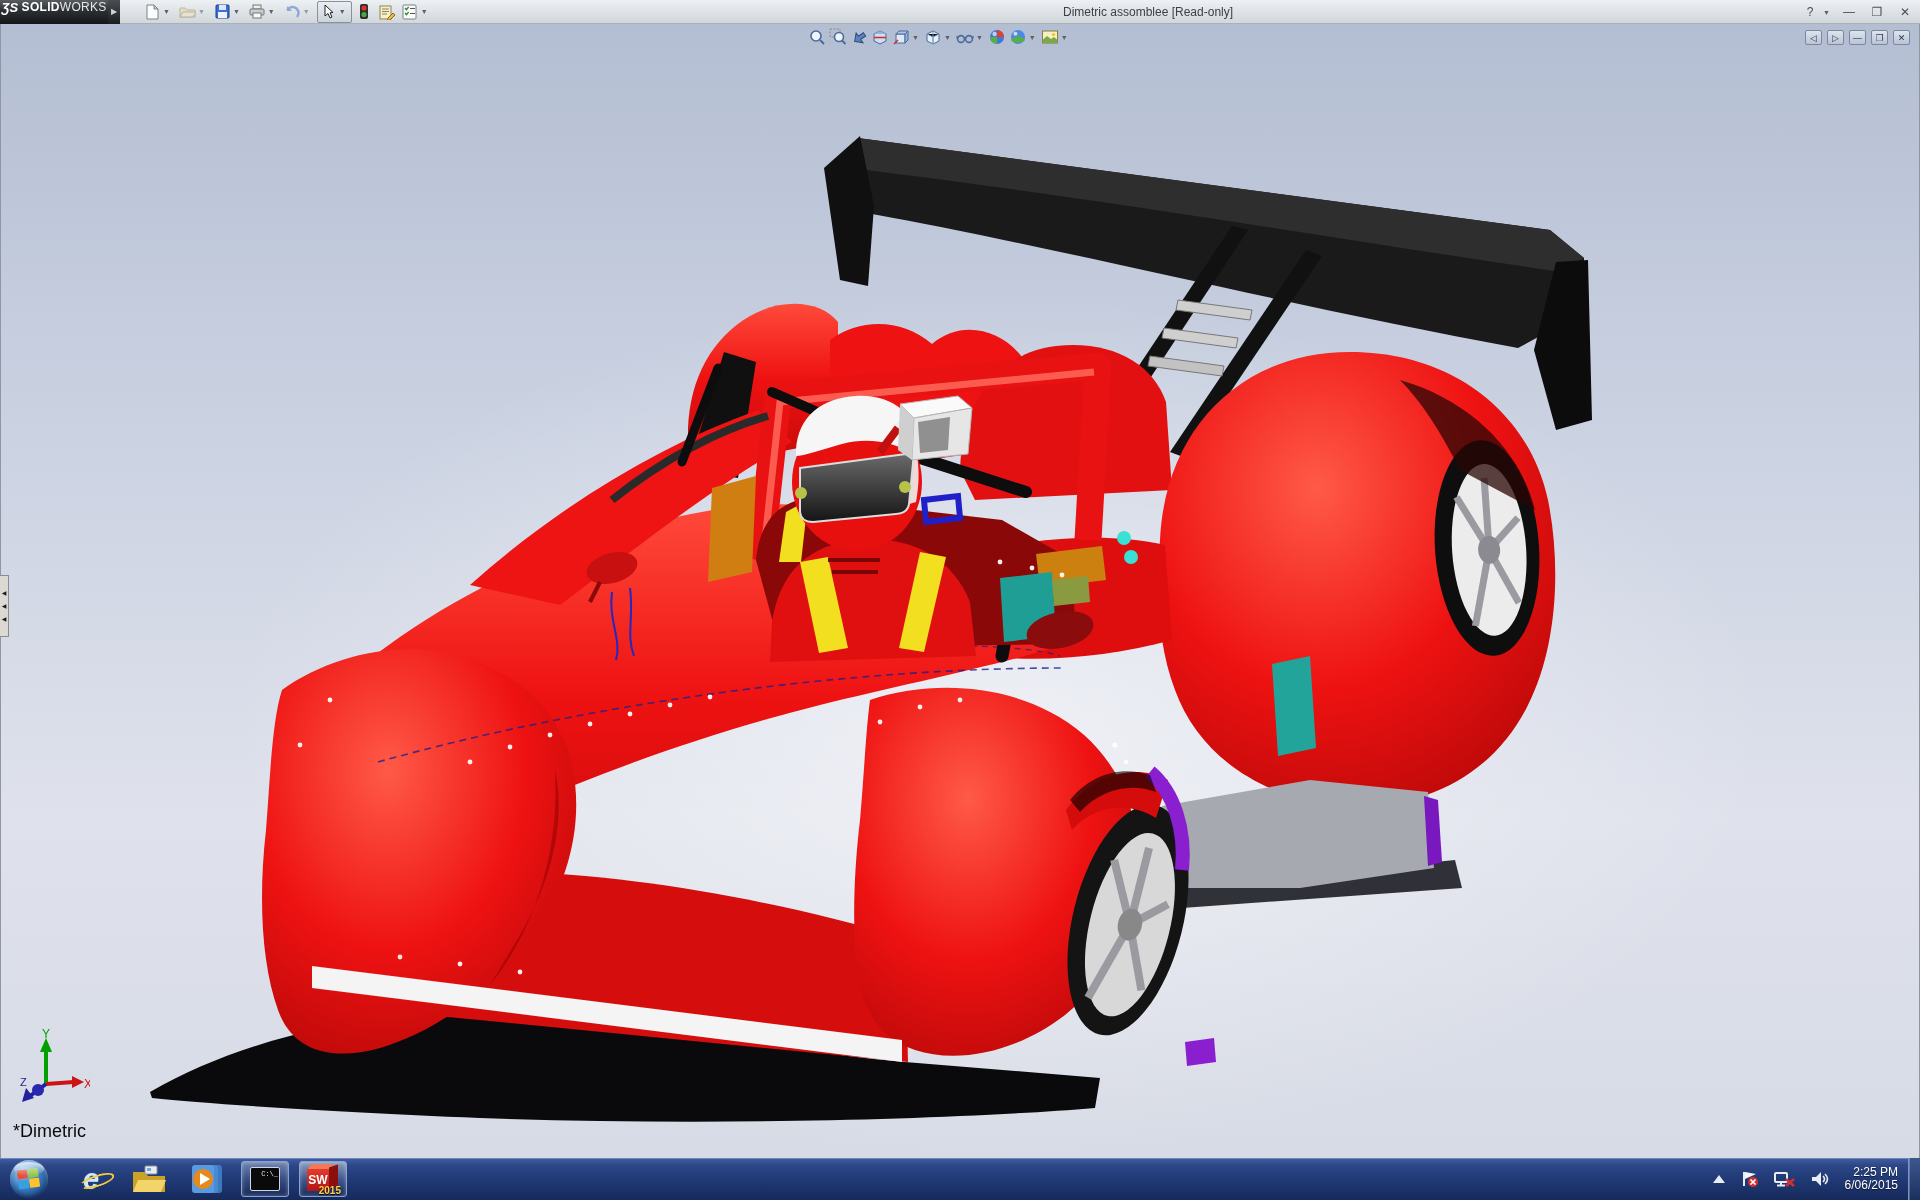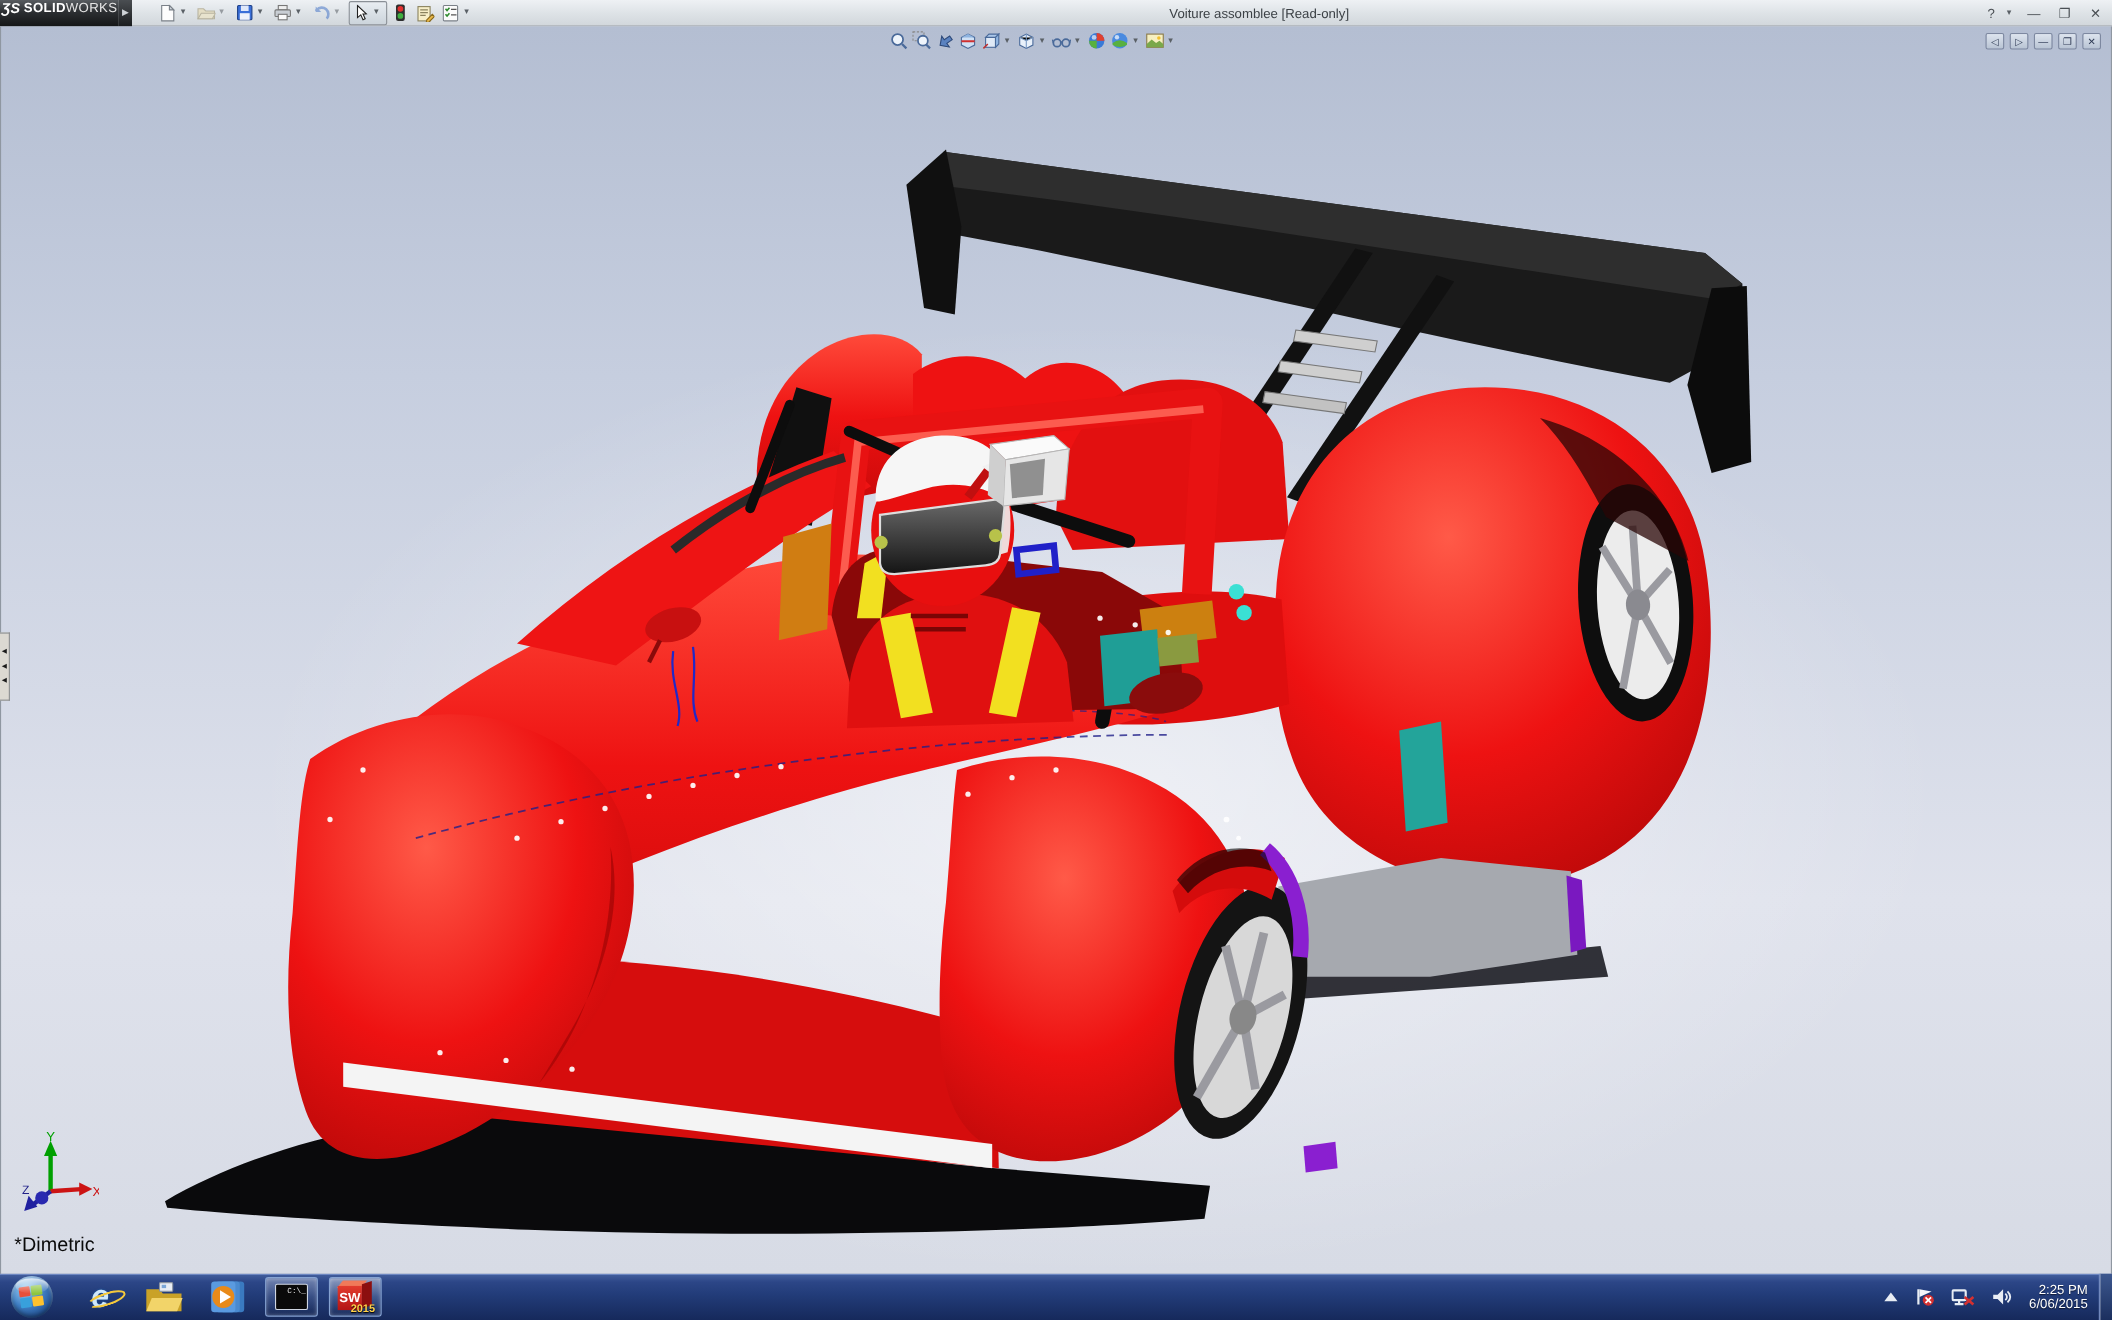--- a/index.html
+++ b/index.html
@@ -188,21 +188,21 @@
             <rect x="1" y="1" width="13" height="14" rx="1" fill="#fbfbfb" stroke="#7a8088"></rect>
             <path d="M3,4 l1.4,1.6 2.2,-2.6" stroke="#2e8a2e" stroke-width="1.4" fill="none"></path>
             <path d="M3,9 l1.4,1.6 2.2,-2.6" stroke="#2e8a2e" stroke-width="1.4" fill="none"></path>
             <path d="M8,4.5 h5 M8,9.5 h5" stroke="#555"></path>
           </svg>
       </span>
         <span class="drop">▼</span>
     </div>
   </div>
 
-  <div class="title-text">Voiture assomblee [Read-only]</div>
+  <div class="title-text">Dimetric assomblee [Read-only]</div>
 
   <div class="win-controls">
     <span class="wc">?</span>
     <span class="helpdrop">▼</span>
     <span class="wc">—</span>
     <span class="wc">❐</span>
     <span class="wc">✕</span>
   </div>
 </div>
 

